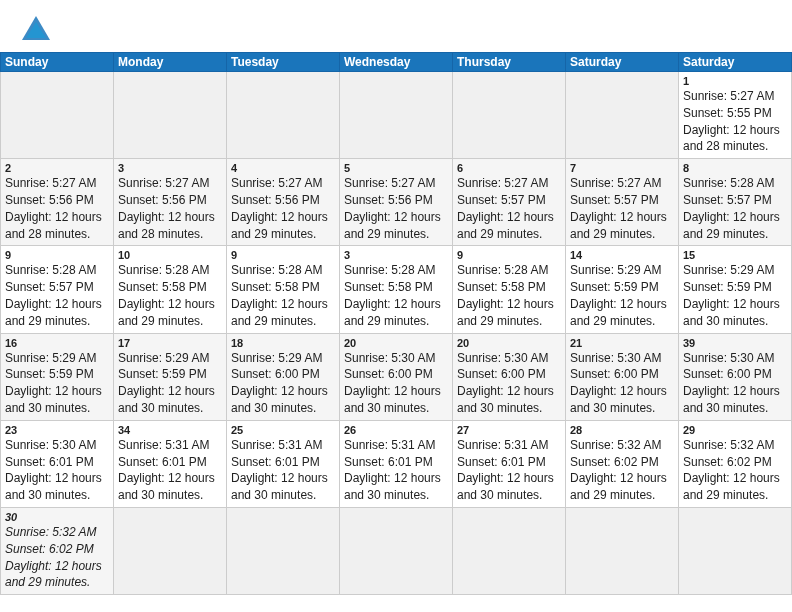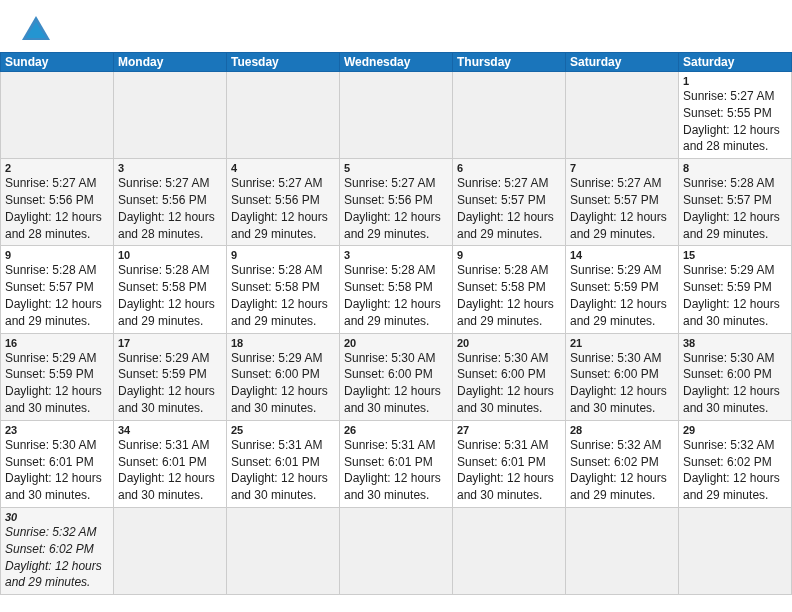--- a/index.html
+++ b/index.html
@@ -249,21 +249,21 @@
 Sunset: 6:00 PM
 Daylight: 12 hours and 30 minutes.</div>
           </td>
           <td>
             <span class="day-num">21</span>
             <div class="day-info" style="white-space: pre-line;">Sunrise: 5:30 AM
 Sunset: 6:00 PM
 Daylight: 12 hours and 30 minutes.</div>
           </td>
           <td>
-            <span class="day-num">38</span>
+            <span class="day-num">39</span>
             <div class="day-info" style="white-space: pre-line;">Sunrise: 5:30 AM
 Sunset: 6:00 PM
 Daylight: 12 hours and 30 minutes.</div>
           </td>
         </tr>
         <tr>
           <td>
             <span class="day-num">23</span>
             <div class="day-info" style="white-space: pre-line;">Sunrise: 5:30 AM
 Sunset: 6:01 PM

